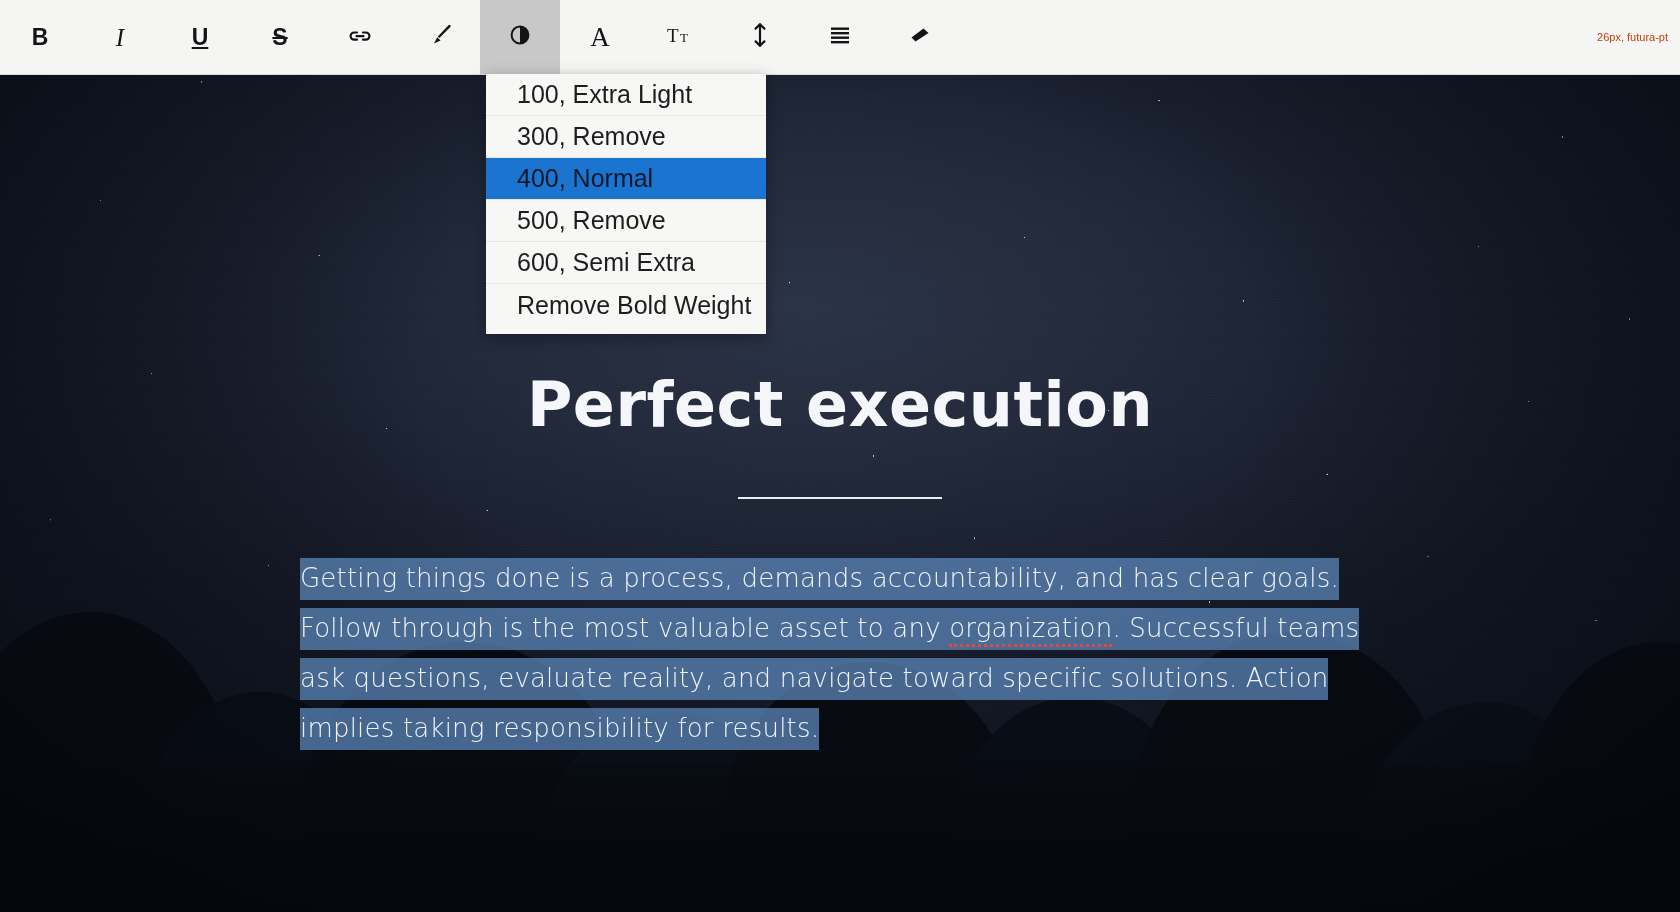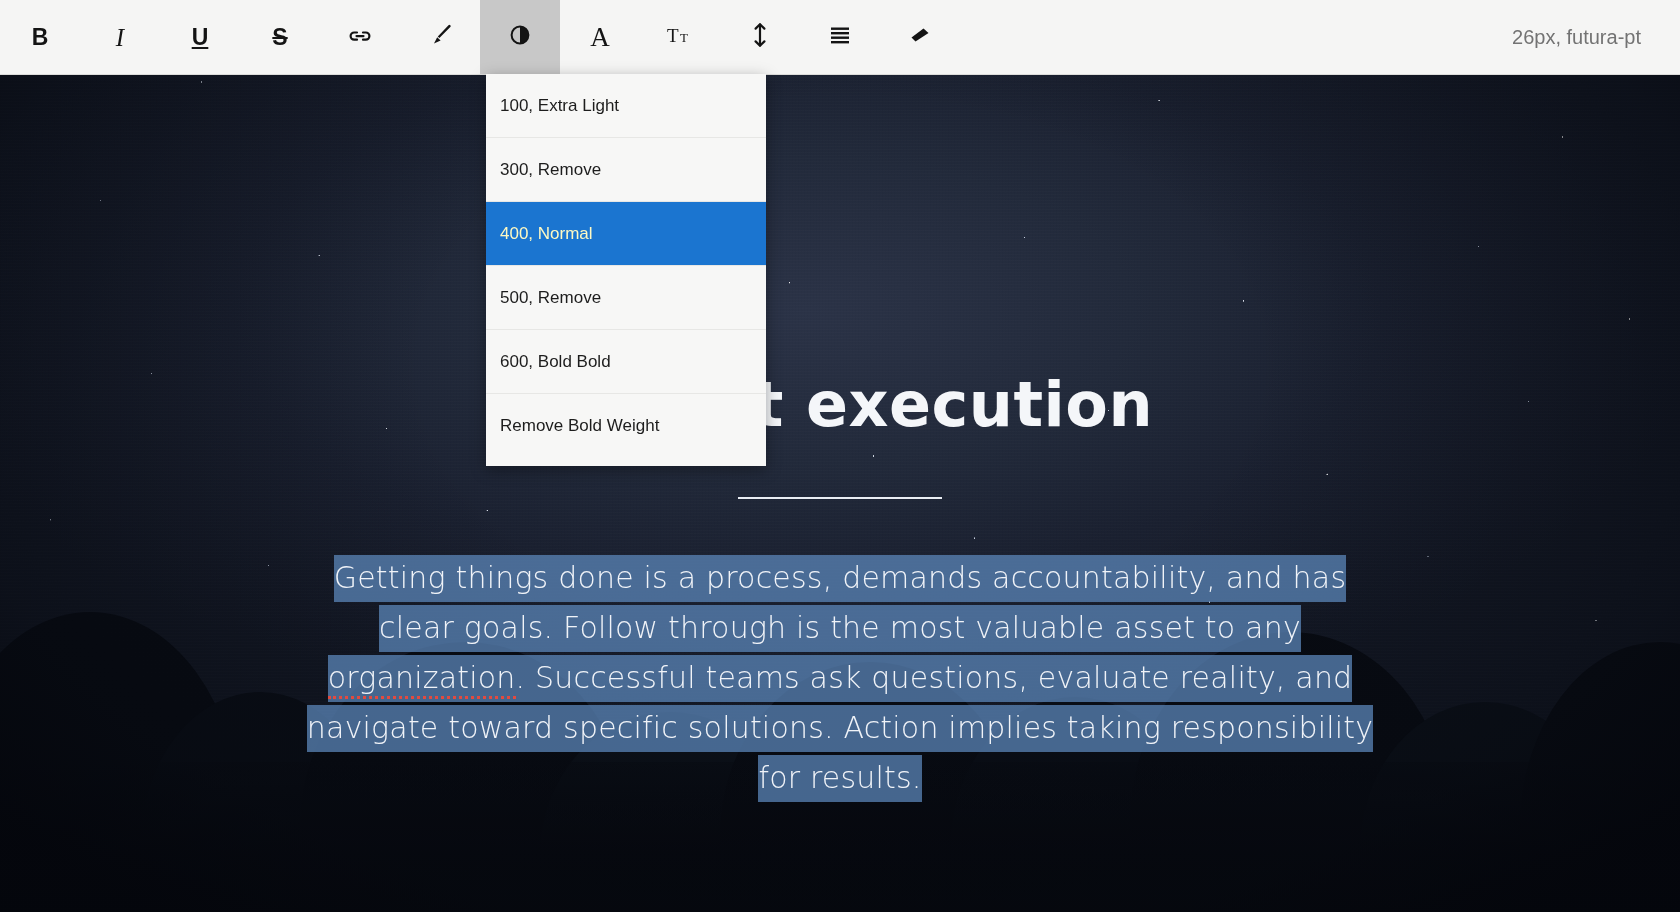--- a/index.html
+++ b/index.html
@@ -123,23 +123,22 @@
     left: 738px;
     width: 204px;
     height: 2px;
     background: #e9edf3;
   }
   .paragraph {
     position: absolute;
     top: 553px;
     left: 300px;
     width: 1080px;
-    text-align: center;
     font-family: "DejaVu Sans", sans-serif;
-    font-size: 30px;
+    font-size: 26px;
     font-weight: 300;
     line-height: 50px;
     color: #f0f3f8;
     letter-spacing: 0.2px;
   }
   .paragraph .sel {
     background: rgba(92,135,186,0.74);
     box-decoration-break: clone;
     -webkit-box-decoration-break: clone;
     padding: 5px 0 7px 0;
@@ -179,55 +178,55 @@
     color: #141414;
   }
   .tb-btn .glyph.bold { font-weight: bold; font-size: 23px; font-family: "Liberation Sans", sans-serif; }
   .tb-btn .glyph.ital { font-style: italic; }
   .tb-btn .glyph.und { text-decoration: underline; font-weight: bold; font-family: "Liberation Sans", sans-serif; font-size: 23px;}
   .tb-btn .glyph.strike { text-decoration: line-through; font-weight: bold; font-family: "Liberation Sans", sans-serif; font-size: 23px;}
   .tb-spacer { flex: 1 1 auto; }
   .tb-fontinfo {
     display: flex;
     align-items: center;
-    padding-right: 39px;
+    padding-right: 12px;
     font-family: "Liberation Sans", sans-serif;
-    font-size: 20px;
-    color: #737373;
+    font-size: 11px;
+    color: #c2410c;
     white-space: nowrap;
   }
 
   
   .dropdown {
     position: absolute;
     left: 486px;
     top: 74px;
     width: 280px;
     background: #f7f7f6;
     box-shadow: 0 4px 14px rgba(0,0,0,0.34);
     z-index: 40;
     padding-bottom: 8px;
   }
   .dd-item {
-    height: 64px;
+    height: 42px;
     display: flex;
     align-items: center;
-    padding-left: 14px;
+    padding-left: 31px;
     font-family: "Liberation Sans", sans-serif;
-    font-size: 17px;
+    font-size: 25px;
     color: #1d1d1d;
     border-bottom: 1px solid #e7e7e5;
     cursor: pointer;
     background: #f7f7f6;
     box-sizing: border-box;
   }
   .dd-item:last-child { border-bottom: none; }
   .dd-item.selected {
     background: #1b75d0;
-    color: #fef9c3;
+    color: #0f172a;
   }
 </style>
 </head>
 <body>
 
 <div id="app">
 
   <div class="bg-scene">
     <div class="bg-stars"></div>
     <div class="bg-noise"></div>
@@ -343,17 +342,17 @@
     <div class="tb-spacer"></div>
 
     <div class="tb-fontinfo">26px, futura-pt</div>
   </div>
 
   <div class="dropdown">
     <div class="dd-item">100, Extra Light</div>
     <div class="dd-item">300, Remove</div>
     <div class="dd-item selected">400, Normal</div>
     <div class="dd-item">500, Remove</div>
-    <div class="dd-item">600, Bold Bold</div>
+    <div class="dd-item">600, Semi Extra</div>
     <div class="dd-item">Remove Bold Weight</div>
   </div>
 
 </div>
 
 </body></html>

